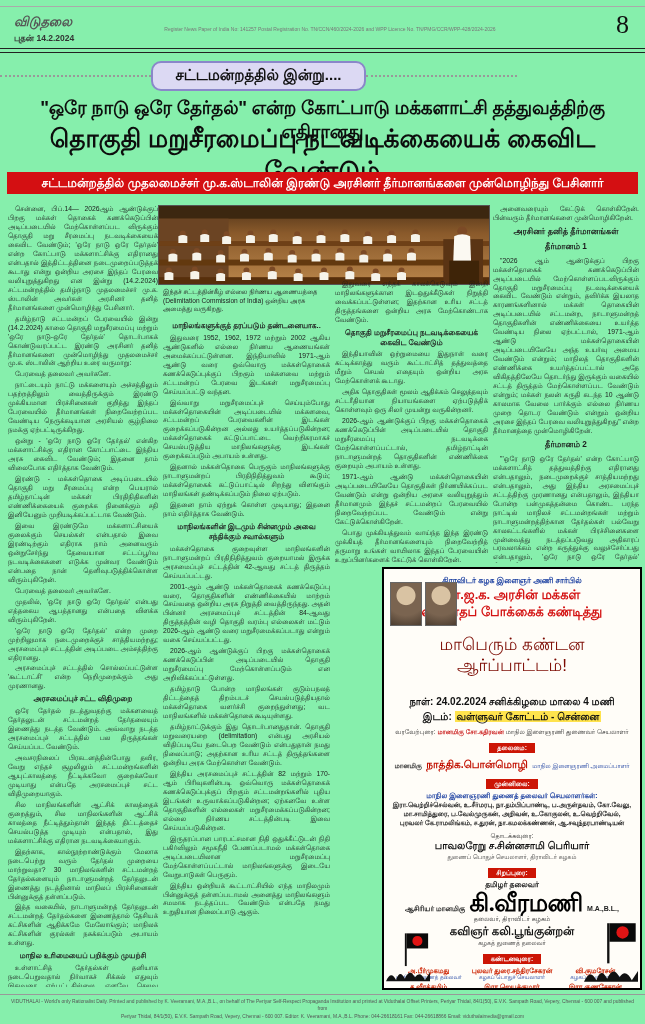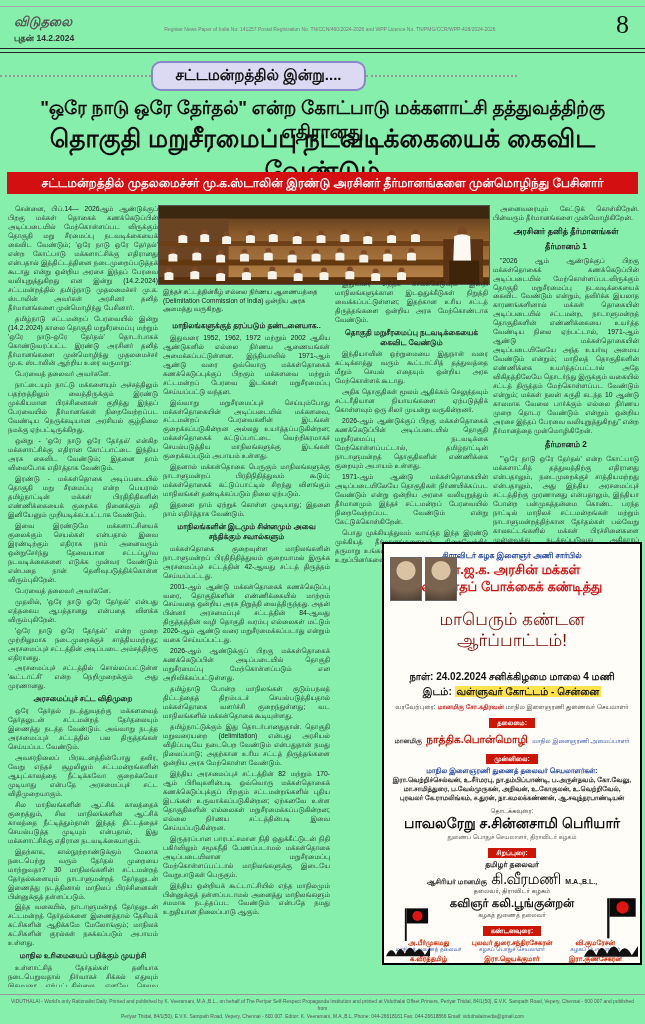--- a/index.html
+++ b/index.html
@@ -27,45 +27,45 @@
   .col2{left:163px;top:318px;width:167px;height:668px;}
   .col3{left:335px;top:280px;width:153px;height:283px;}
   .col4{left:493px;top:205px;width:146px;height:358px;}
   .blk{margin:0 0 2px 0;text-indent:7px;}
   .blk.subhead{text-indent:0;text-align:center;font-weight:bold;font-size:7.4px;margin:3px 0;}
   .blk.reshead{text-indent:0;text-align:center;font-weight:bold;font-size:8.2px;margin:4px 0;}
   .photo{position:absolute;left:158px;top:205px;width:332px;height:80px;border:1px solid #555;box-sizing:border-box;}
   .photo svg{display:block;width:100%;height:100%;}
   .caption{position:absolute;left:163px;top:288px;width:167px;height:29px;overflow:hidden;font-size:6.6px;line-height:1.3;color:#222;}
   
-  .ad{position:absolute;left:382px;top:542px;width:260px;height:423px;border:2.5px solid #000;background:#fffdf8;box-sizing:border-box;text-align:center;overflow:hidden;}
+  .ad{position:absolute;left:382px;top:567px;width:260px;height:423px;border:2.5px solid #000;background:#fffdf8;box-sizing:border-box;text-align:center;overflow:hidden;}
   .ad-top{position:relative;height:56px;}
   .portraits{position:absolute;left:6px;top:6px;display:flex;gap:3px;}
   .portrait{width:30px;height:42px;border:1px solid #666;background:
      radial-gradient(circle at 50% 30%, #d9c3a3 0 9px, #7a6450 10px 60%, #4c3d30 100%);}
   .ad-strip{margin-top:7px;font-size:7.8px;font-weight:bold;color:#1b3fa0;}
   .ad-protest{font-size:13px;font-weight:800;color:#d41313;line-height:1.15;margin-top:2px;}
   .ad-title{font-size:17px;font-weight:400;color:#7c0a02;margin-top:3px;}
   .ad-date{font-size:10px;font-weight:800;color:#111;margin-top:19px;}
   .ad-venue{font-size:10px;font-weight:700;color:#111;margin-top:2px;}
   .hl{background:#ffe34d;padding:0 2px;}
   .ad-small{font-size:6.4px;color:#333;margin-top:4px;}
   .ad-small b{color:#c22;}
   .badge{display:inline-block;background:#cc1505;color:#fff;font-weight:bold;font-size:6.6px;padding:1px 8px;margin:3px 0 1px 0;}
   .lead-name{font-size:10.5px;font-weight:800;color:#c21000;}
   .lead-prefix{font-size:6.6px;color:#333;font-weight:bold;}
   .lead-role{font-size:6.2px;color:#1b3fa0;}
   .mun-head{font-size:7px;font-weight:bold;color:#1b3fa0;margin-top:2px;}
   .mun-names{font-size:6.6px;font-weight:bold;color:#222;line-height:1.35;padding:0 8px;}
-  .op-name{font-size:14px;font-weight:800;color:#111;}
+  .op-name{font-size:10px;font-weight:800;color:#111;}
   .op-role{font-size:6.2px;color:#444;}
   .sp-super{font-size:7.5px;font-weight:bold;color:#111;margin-top:1px;}
   .big-name-row{line-height:1;margin-top:1px;}
   .big-name-prefix{font-size:7px;font-weight:bold;color:#222;}
-  .big-name{font-family:"Liberation Serif",serif;font-size:15px;font-weight:400;color:#000;letter-spacing:-0.5px;}
+  .big-name{font-family:"Liberation Serif",serif;font-size:24px;font-weight:700;color:#000;letter-spacing:-0.5px;}
   .big-degree{font-size:7px;font-weight:bold;color:#222;}
   .big-role{font-size:6.4px;color:#333;}
   .sp2-name{font-size:11.5px;font-weight:800;color:#111;margin-top:2px;}
   .sp2-role{font-size:6.2px;color:#333;}
   .grid{display:grid;grid-template-columns:repeat(3,1fr);gap:1px 2px;padding:1px 4px;margin-top:1px;}
   .sp{margin-bottom:1px;}
   .sp-name{font-size:6.8px;font-weight:800;color:#cc2200;line-height:1.15;}
   .sp-role{font-size:5.6px;color:#1b3fa0;line-height:1.1;}
   .flag{position:absolute;bottom:2px;z-index:1;}
   .flag.left{left:2px;}

